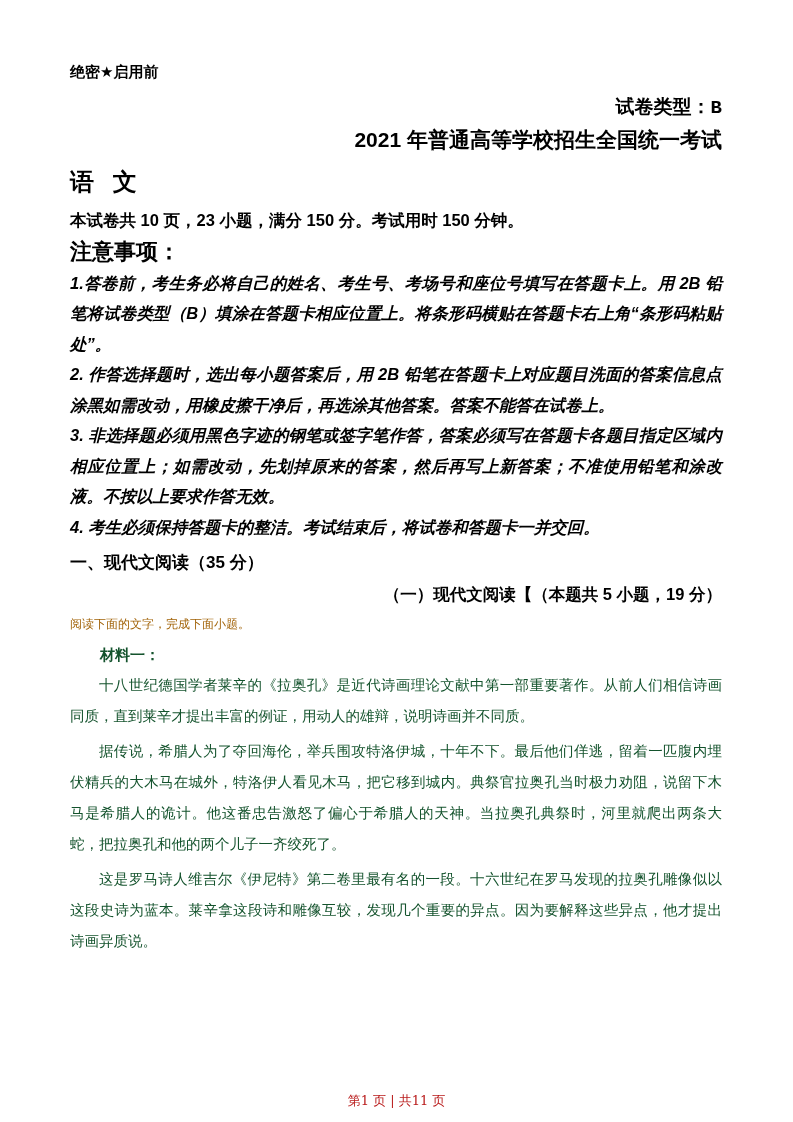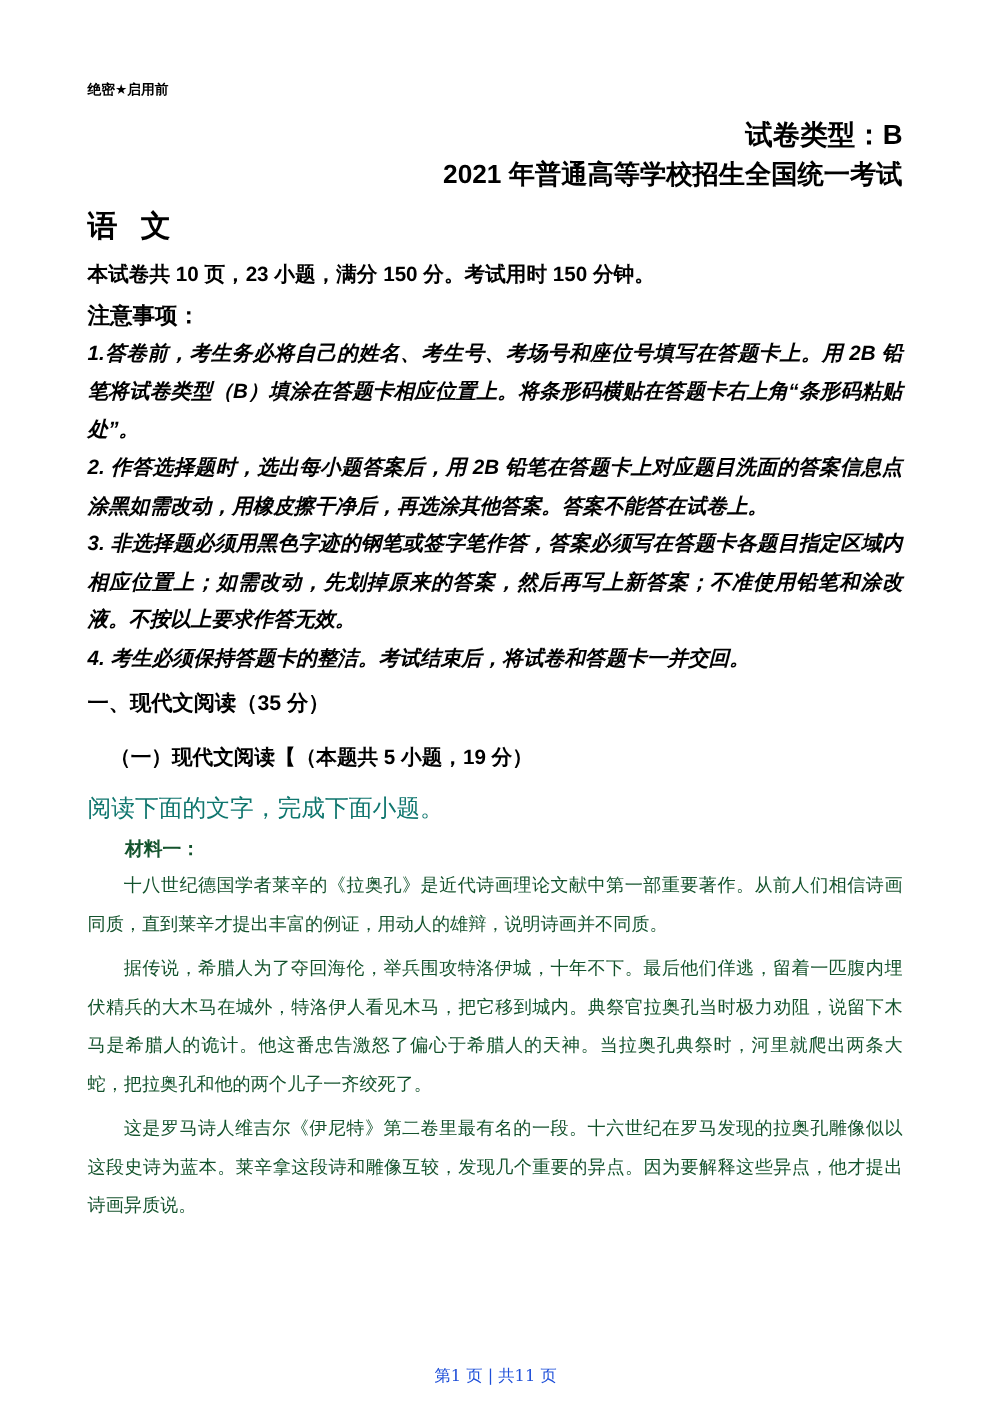--- a/index.html
+++ b/index.html
@@ -12,30 +12,31 @@
     width: 793px;
     height: 1122px;
     box-sizing: border-box;
     padding: 60px 71px 0 70px;
     background: #ffffff;
     color: #000000;
     font-family: "Liberation Sans", "DejaVu Sans", sans-serif;
     overflow: hidden;
   }
   .classification {
-    font-size: 11px;
+    font-size: 15px;
     font-weight: bold;
     line-height: 24px;
   }
   .paper-type {
-    font-size: 22px;
+    font-size: 19px;
     font-weight: bold;
     line-height: 24px;
     text-align: right;
     margin-top: 12px;
+    font-family: Liberation Mono, monospace;
   }
   .title {
     font-size: 21px;
     font-weight: bold;
     text-align: right;
     line-height: 28px;
     margin: 6px 0 0 0;
   }
   .subject {
     font-size: 24px;
@@ -45,21 +46,21 @@
     margin: 14px 0 0 0;
     word-spacing: 12px;
   }
   .exam-info {
     font-size: 16.5px;
     font-weight: bold;
     line-height: 24px;
     margin-top: 12px;
   }
   .notice-heading {
-    font-size: 18px;
+    font-size: 22px;
     font-weight: bold;
     line-height: 30.5px;
     margin-top: 5px;
   }
   .notice-item {
     font-size: 16.5px;
     font-weight: bold;
     line-height: 30.5px;
     margin: 0;
     text-align: justify;
@@ -68,28 +69,29 @@
   .section-heading {
     font-size: 17px;
     font-weight: bold;
     line-height: 30.5px;
     margin-top: 6px;
   }
   .subsection-heading {
     font-size: 16.5px;
     font-weight: bold;
     line-height: 30.5px;
-    margin: 12px;
+    margin: 0;
     padding-left: 6px;
+    text-align: right;
   }
   .instruction {
     font-family: Liberation Sans, sans-serif;
-    font-size: 19px;
+    font-size: 12px;
     font-weight: normal;
-    color: #0f766e;
+    color: #a16207;
     line-height: 30.5px;
     margin: 0;
   }
   .material-label {
     font-family: "DejaVu Serif", "Liberation Serif", serif;
     font-size: 15px;
     font-weight: bold;
     color: #14532d;
     line-height: 30.5px;
     margin: 0;
@@ -106,21 +108,21 @@
     text-align: justify;
   }
   .page-footer {
     position: absolute;
     left: 0;
     bottom: 12px;
     width: 100%;
     text-align: center;
     font-family: "DejaVu Serif", "Liberation Serif", serif;
     font-size: 13px;
-    color: #1d4ed8;
+    color: #b91c1c;
   }
 </style>
 </head>
 <body>
 
 <div class="page">
 
   <div class="classification">绝密★启用前</div>
 
   <div class="paper-type">试卷类型：B</div>

